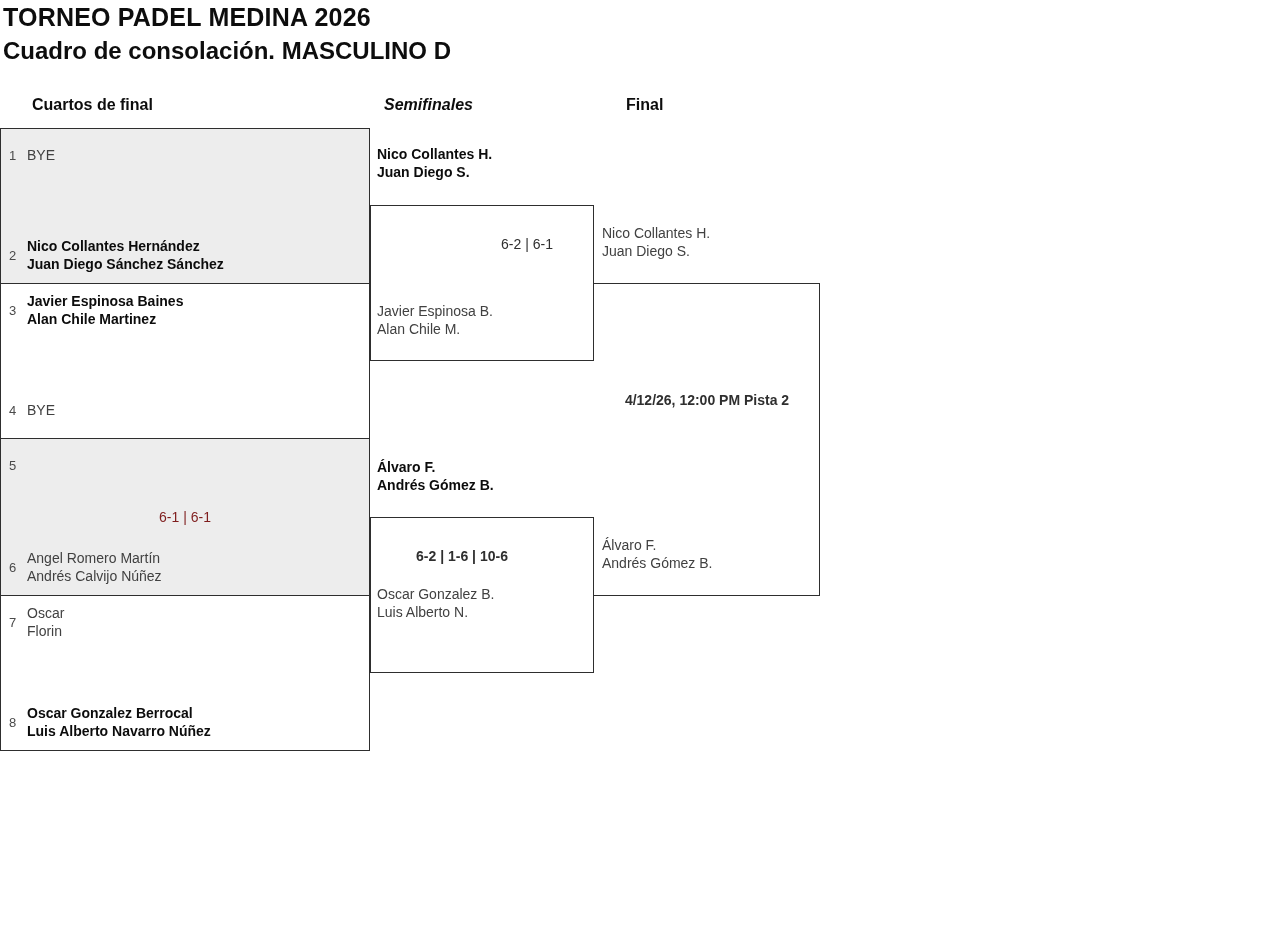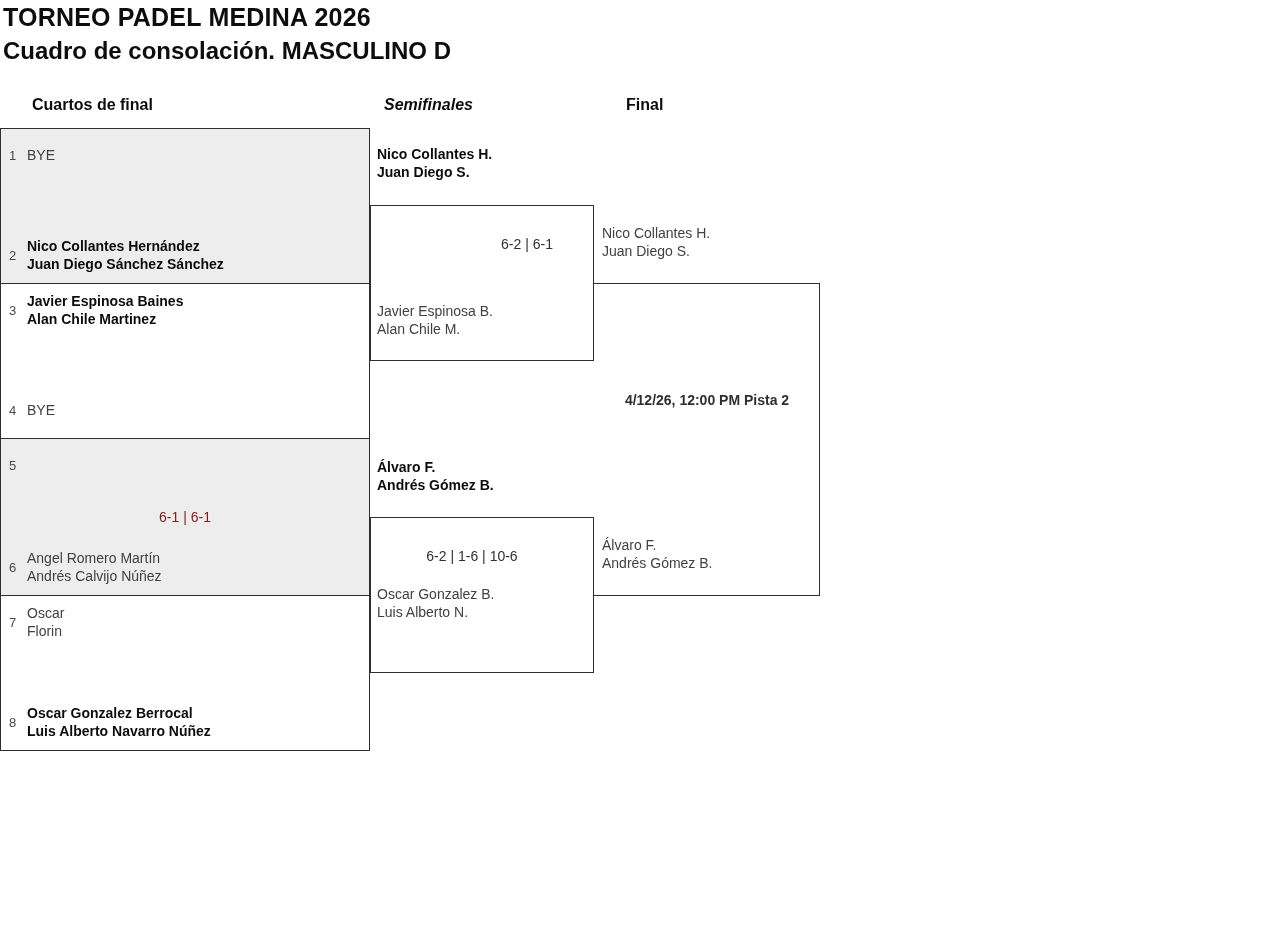--- a/index.html
+++ b/index.html
@@ -55,21 +55,21 @@
   
   .team-label { font-size:14px; line-height:17.5px; color:#414141; }
   .sf1-t1 { left:377px; top:146px; }
   .sf1-t2 { left:377px; top:303px; }
   .sf2-t1 { left:377px; top:459px; }
   .sf2-t2 { left:377px; top:586px; }
   .fin-t1 { left:602px; top:225px; }
   .fin-t2 { left:602px; top:537px; }
   .mid-score { font-size:14px; color:#2f2f2f; text-align:center; }
   .sf-score-1 { left:370px; top:236px; width:224px;margin-left:45px; }
-  .sf-score-2 { left:370px; top:548px; width:204px; }
+  .sf-score-2 { left:360px; top:548px; width:204px;font-weight:bold; }
   .fin-schedule { left:594px; top:392px; width:226px; font-size:14px; color:#2f2f2f; text-align:center;font-weight:bold; }
 </style>
 </head>
 <body>
 
 <div class="page">
 
   <div class="abs title1">TORNEO PADEL MEDINA 2026</div>
   <div class="abs title2">Cuadro de consolación. MASCULINO D</div>
 

